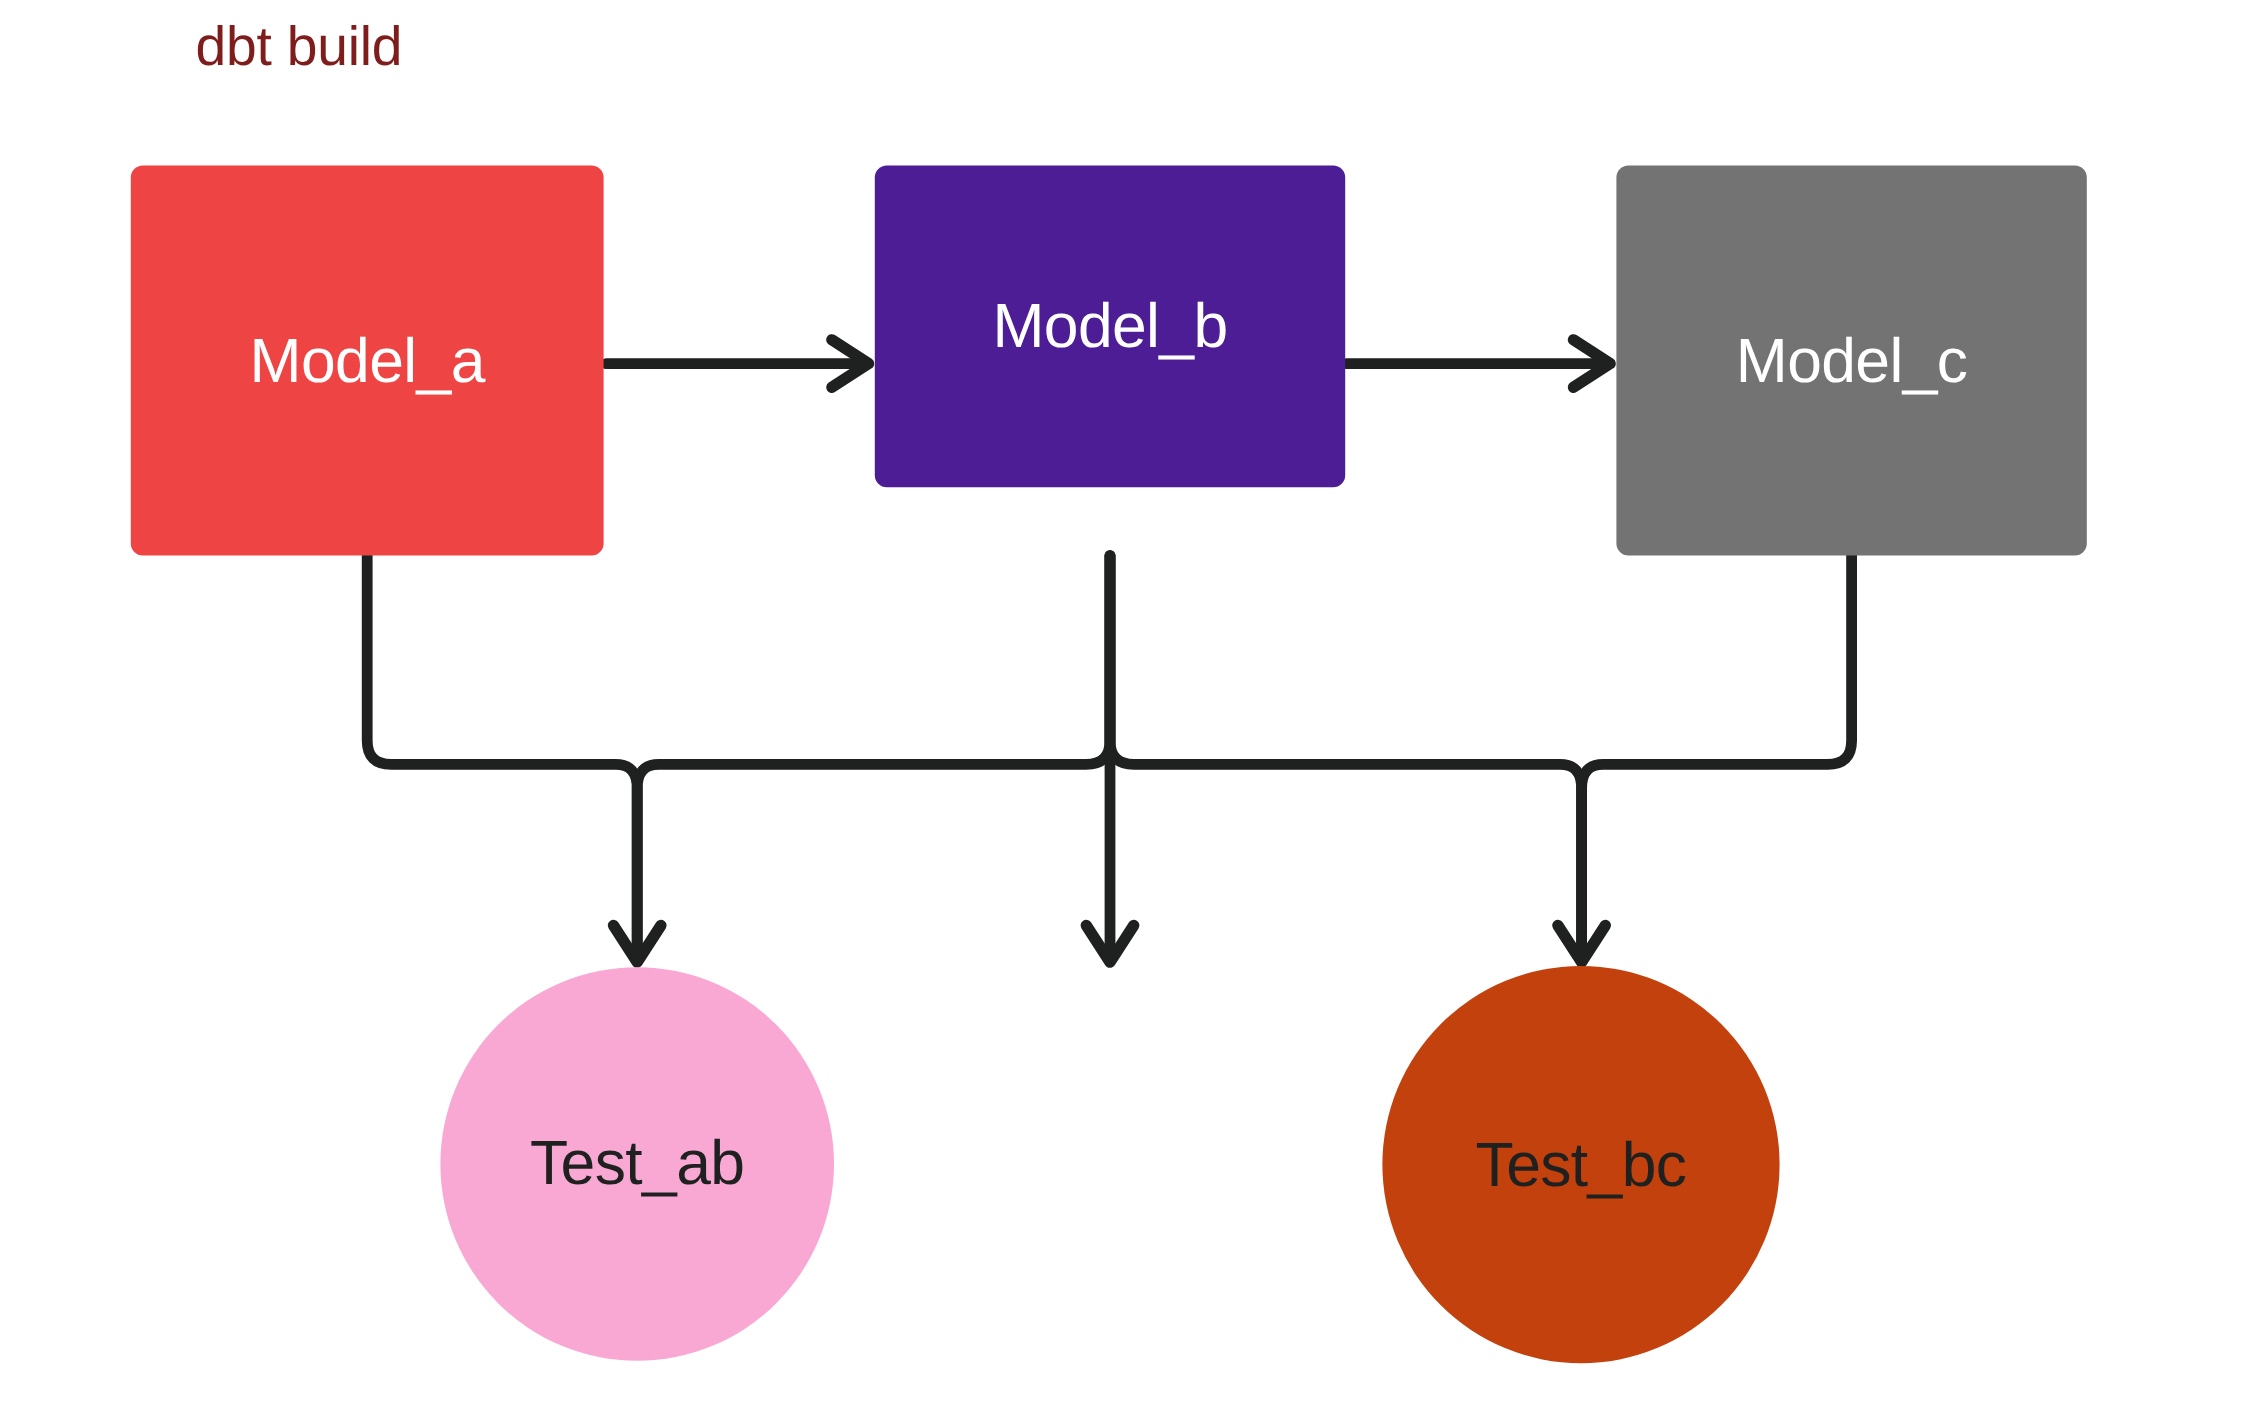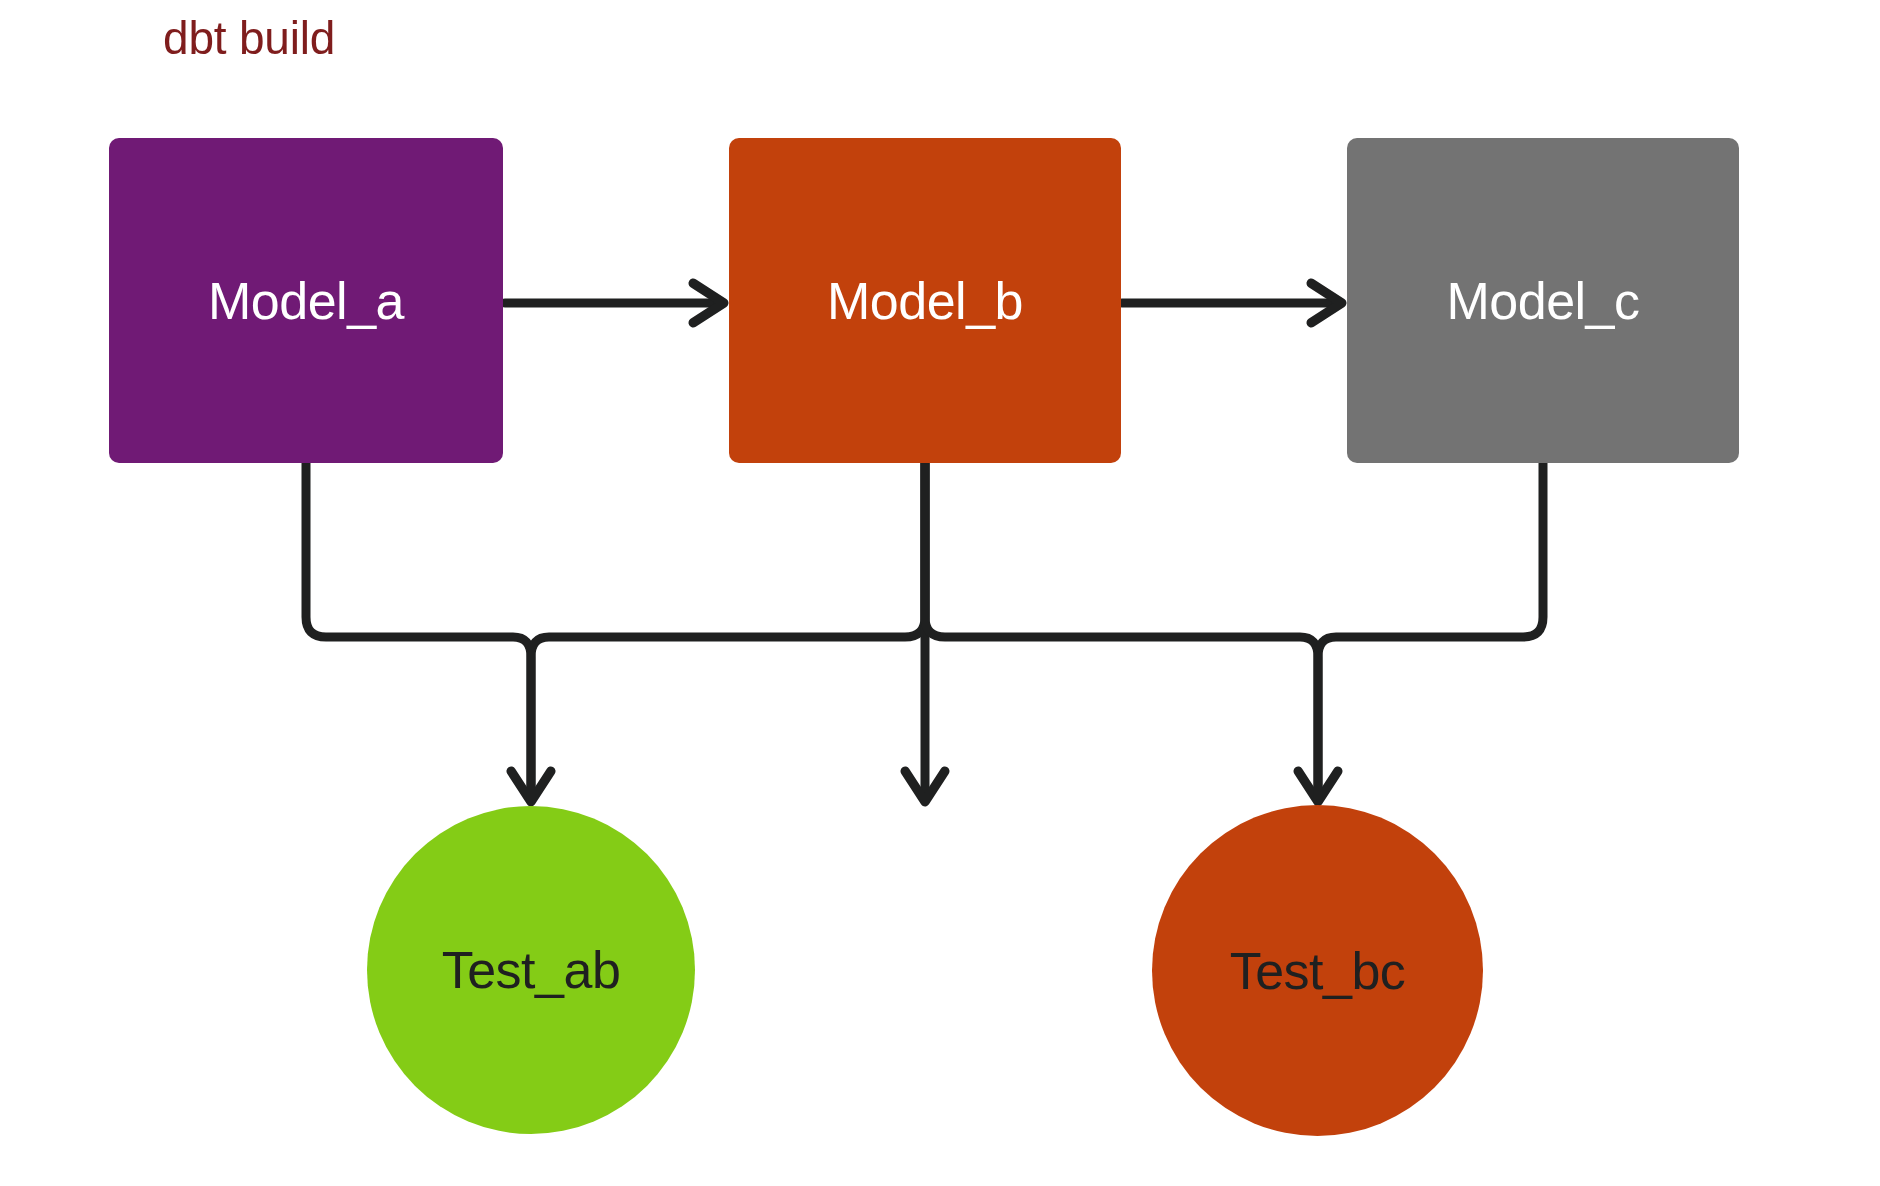--- a/index.html
+++ b/index.html
@@ -92,33 +92,33 @@
       <path d="M 925 463 L 925 617 Q 925 637 905 637 L 549 637 Q 531 637 531 657 L 531 800"></path>
 
       <path d="M 925 463 L 925 800" marker-end="url(#arrowhead)"></path>
 
       <path d="M 925 463 L 925 617 Q 925 637 945 637 L 1300 637 Q 1318 637 1318 657 L 1318 800" marker-end="url(#arrowhead)"></path>
 
       <path d="M 1543 463 L 1543 617 Q 1543 637 1523 637 L 1336 637 Q 1318 637 1318 657 L 1318 800"></path>
     </g>
   </svg>
 
-  <div class="model-node" style="left:109px; top:138px; width:394px; height:325px; background:#701a75;">
+  <div class="model-node" style="left:109px; top:138px; width:394px; height:325px; background:#ef4444;">
     <span>Model_a</span>
   </div>
 
-  <div class="model-node" style="left:729px; top:138px; width:392px; height:325px; background:#c2410c;">
+  <div class="model-node" style="left:729px; top:138px; width:392px; height:268px; background:#4c1d95;">
     <span>Model_b</span>
   </div>
 
   <div class="model-node" style="left:1347px; top:138px; width:392px; height:325px; background:#737373;">
     <span>Model_c</span>
   </div>
 
-  <div class="test-node" style="left:367px; top:806px; width:328px; height:328px; background:#84cc16;">
+  <div class="test-node" style="left:367px; top:806px; width:328px; height:328px; background:#f9a8d4;">
     <span class="test-label">Test_ab</span>
   </div>
 
 
   <div class="test-node" style="left:1152px; top:805px; width:331px; height:331px; background:#c2410c;">
     <span class="test-label">Test_bc</span>
   </div>
 
 </div>
 

